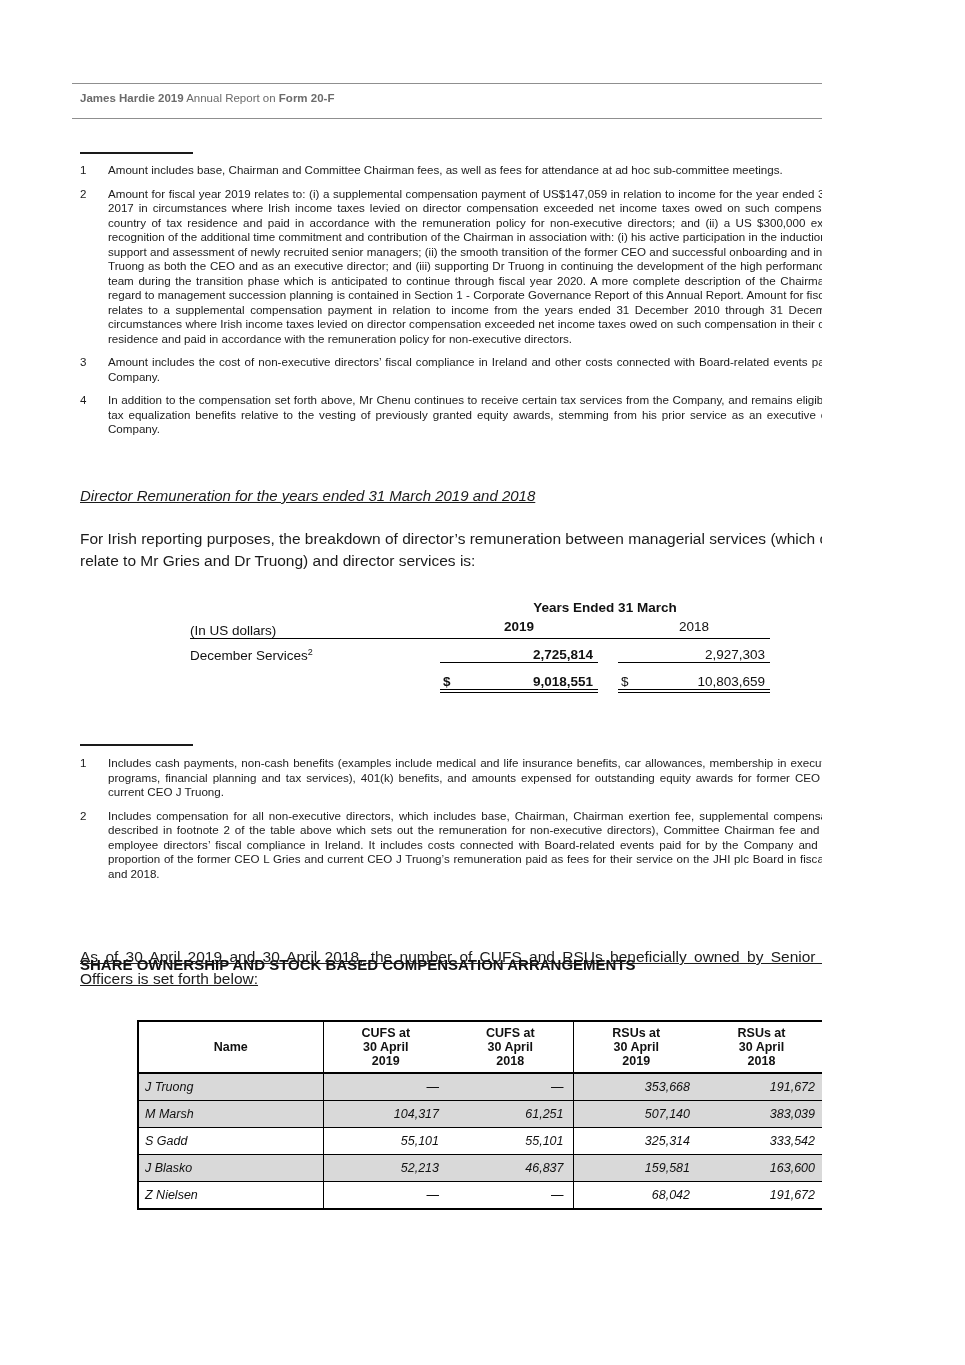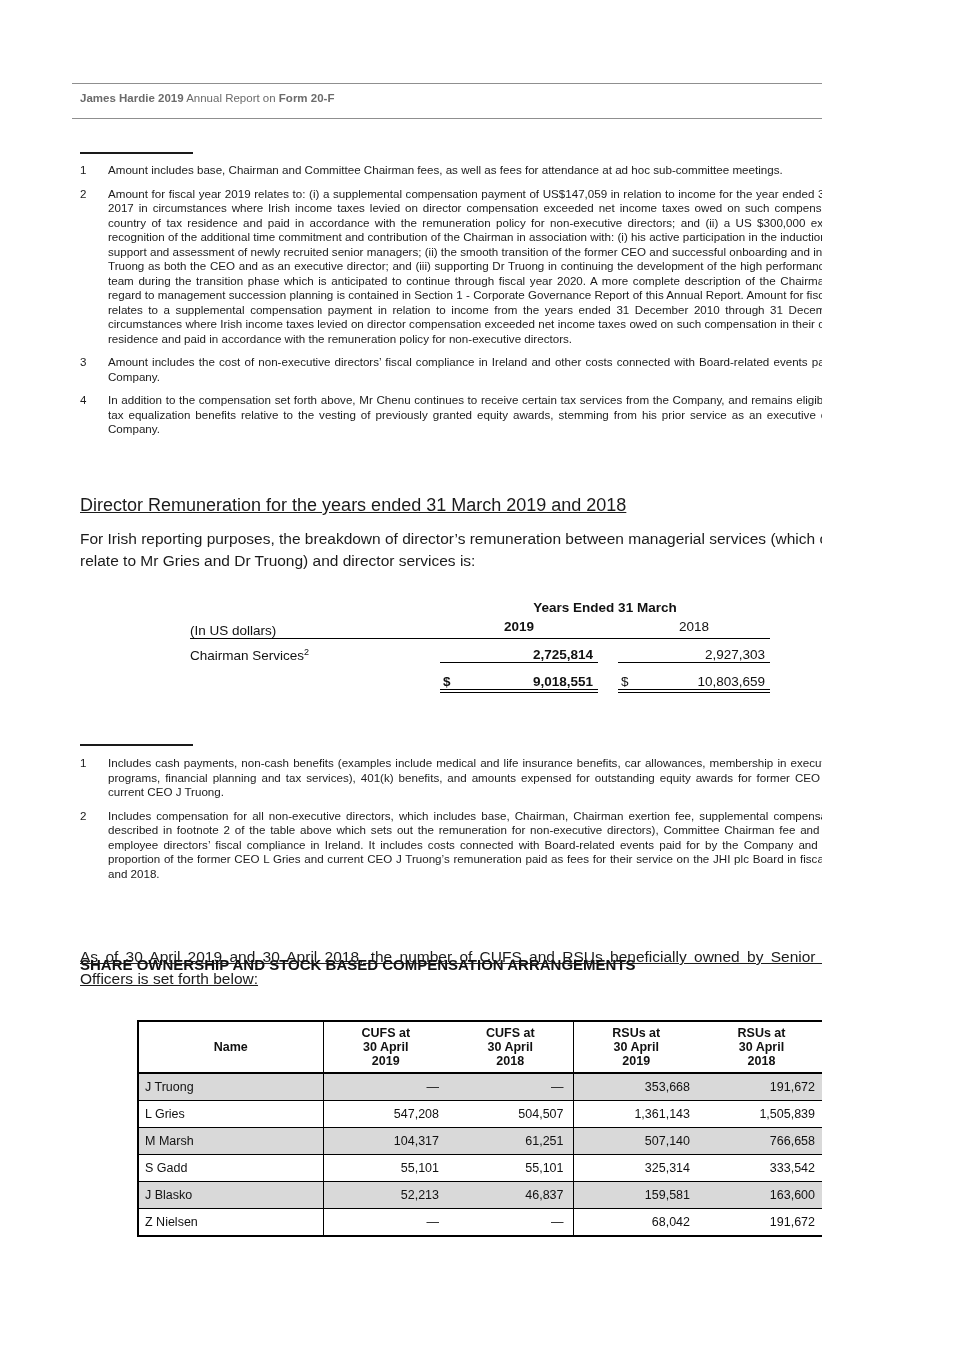--- a/index.html
+++ b/index.html
@@ -7,22 +7,22 @@
         font-family:"Liberation Sans","DejaVu Sans",sans-serif;color:#111;overflow:hidden;}
   .grayrule{position:absolute;left:72px;width:821px;height:1px;background:#8f8f8f;}
   .pgheader{position:absolute;left:80px;width:800px;top:92px;display:flex;justify-content:space-between;
             font-size:11.5px;color:#6b6b6b;}
   .pgheader .b{font-weight:bold;}
   .shortrule{position:absolute;left:80px;width:113px;height:2px;background:#1a1a1a;}
   .fnblock{position:absolute;left:80px;width:808px;}
   .fn{display:flex;margin-bottom:9px;font-size:11.6px;line-height:14.5px;color:#1b1b1b;}
   .fn-num{flex:0 0 28px;}
   .fn-text{flex:1;text-align:justify;}
-  .h-italic{position:absolute;left:80px;width:808px;font-size:18px;
-            text-decoration:underline;color:#1b1b1b;margin-top:8px;}
+  .h-italic{position:absolute;left:80px;width:808px;font-size:15px;font-style:italic;
+            text-decoration:underline;color:#1b1b1b;}
   .h-bold{position:absolute;left:80px;width:808px;font-size:15px;font-weight:bold;color:#111;}
   .para{position:absolute;left:80px;width:810px;font-size:15.5px;line-height:22px;color:#1b1b1b;margin:0;}
   .just{text-align:justify;text-decoration:underline;}
 
   
   .remu{position:absolute;left:190px;top:600px;width:580px;border-collapse:collapse;
         font-size:13.5px;color:#111;}
   .remu td{padding:0;vertical-align:bottom;}
   .remu .span-hdr{font-weight:bold;text-align:center;padding-bottom:4px;}
   .remu .yr-hdr{text-align:center;padding-bottom:4px;}
@@ -34,21 +34,21 @@
   .remu sup{font-size:9px;vertical-align:super;line-height:0;}
   .remu .sub-rule{border-bottom:1.5px solid #000;}
   .remu .dbl-rule{border-bottom:4px double #000;}
   .remu .total td{height:26px;}
 
   
   .own{position:absolute;left:137px;top:1020px;width:687px;border-collapse:collapse;
        font-size:12.5px;color:#111;border:2px solid #000;table-layout:fixed;}
   .own th{font-weight:bold;text-align:center;vertical-align:middle;padding:4px 2px;
           white-space:pre-line;line-height:14px;border-bottom:2px solid #000;background:#fff;}
-  .own td{height:24px;vertical-align:middle;border-top:1.4px solid #000;}
+  .own td{height:24px;vertical-align:middle;border-top:1.4px solid #000;font-style:italic;}
   .own .name{text-align:left;padding-left:6px;}
   .own .num{text-align:right;padding-right:9px;}
   .own .vline{border-right:1.8px solid #000;}
   .own tr.shaded td{background:#d9d9d9;}
 </style>
 </head>
 <body>
 
 <div class="page">
 
@@ -96,21 +96,21 @@
       <td></td>
       <td class="span-hdr" colspan="5">Years Ended 31 March</td>
     </tr>
     <tr class="hdr-row">
       <td>(In US dollars)</td>
       <td class="yr-hdr b" colspan="2">2019</td>
       <td></td>
       <td class="yr-hdr" colspan="2">2018</td>
     </tr>
     <tr>
-      <td class="lbl"><span>Chairman Services</span><sup>2</sup></td>
+      <td class="lbl"><span>December Services</span><sup>2</sup></td>
       <td class="cur b sub-rule"></td>
       <td class="amt b sub-rule">2,725,814</td>
       <td></td>
       <td class="cur sub-rule"></td>
       <td class="amt sub-rule">2,927,303</td>
     </tr>
     <tr class="total">
       <td></td>
       <td class="cur b dbl-rule">$</td>
       <td class="amt b dbl-rule">9,018,551</td>
@@ -160,33 +160,26 @@
 30 April
 2018</th>
     </tr>
     <tr class="shaded">
       <td class="name vline">J Truong</td>
       <td class="num">—</td>
       <td class="num vline">—</td>
       <td class="num">353,668</td>
       <td class="num">191,672</td>
     </tr>
-    <tr>
-      <td class="name vline">L Gries</td>
-      <td class="num">547,208</td>
-      <td class="num vline">504,507</td>
-      <td class="num">1,361,143</td>
-      <td class="num">1,505,839</td>
-    </tr>
     <tr class="shaded">
       <td class="name vline">M Marsh</td>
       <td class="num">104,317</td>
       <td class="num vline">61,251</td>
       <td class="num">507,140</td>
-      <td class="num">766,658</td>
+      <td class="num">383,039</td>
     </tr>
     <tr>
       <td class="name vline">S Gadd</td>
       <td class="num">55,101</td>
       <td class="num vline">55,101</td>
       <td class="num">325,314</td>
       <td class="num">333,542</td>
     </tr>
     <tr class="shaded">
       <td class="name vline">J Blasko</td>

